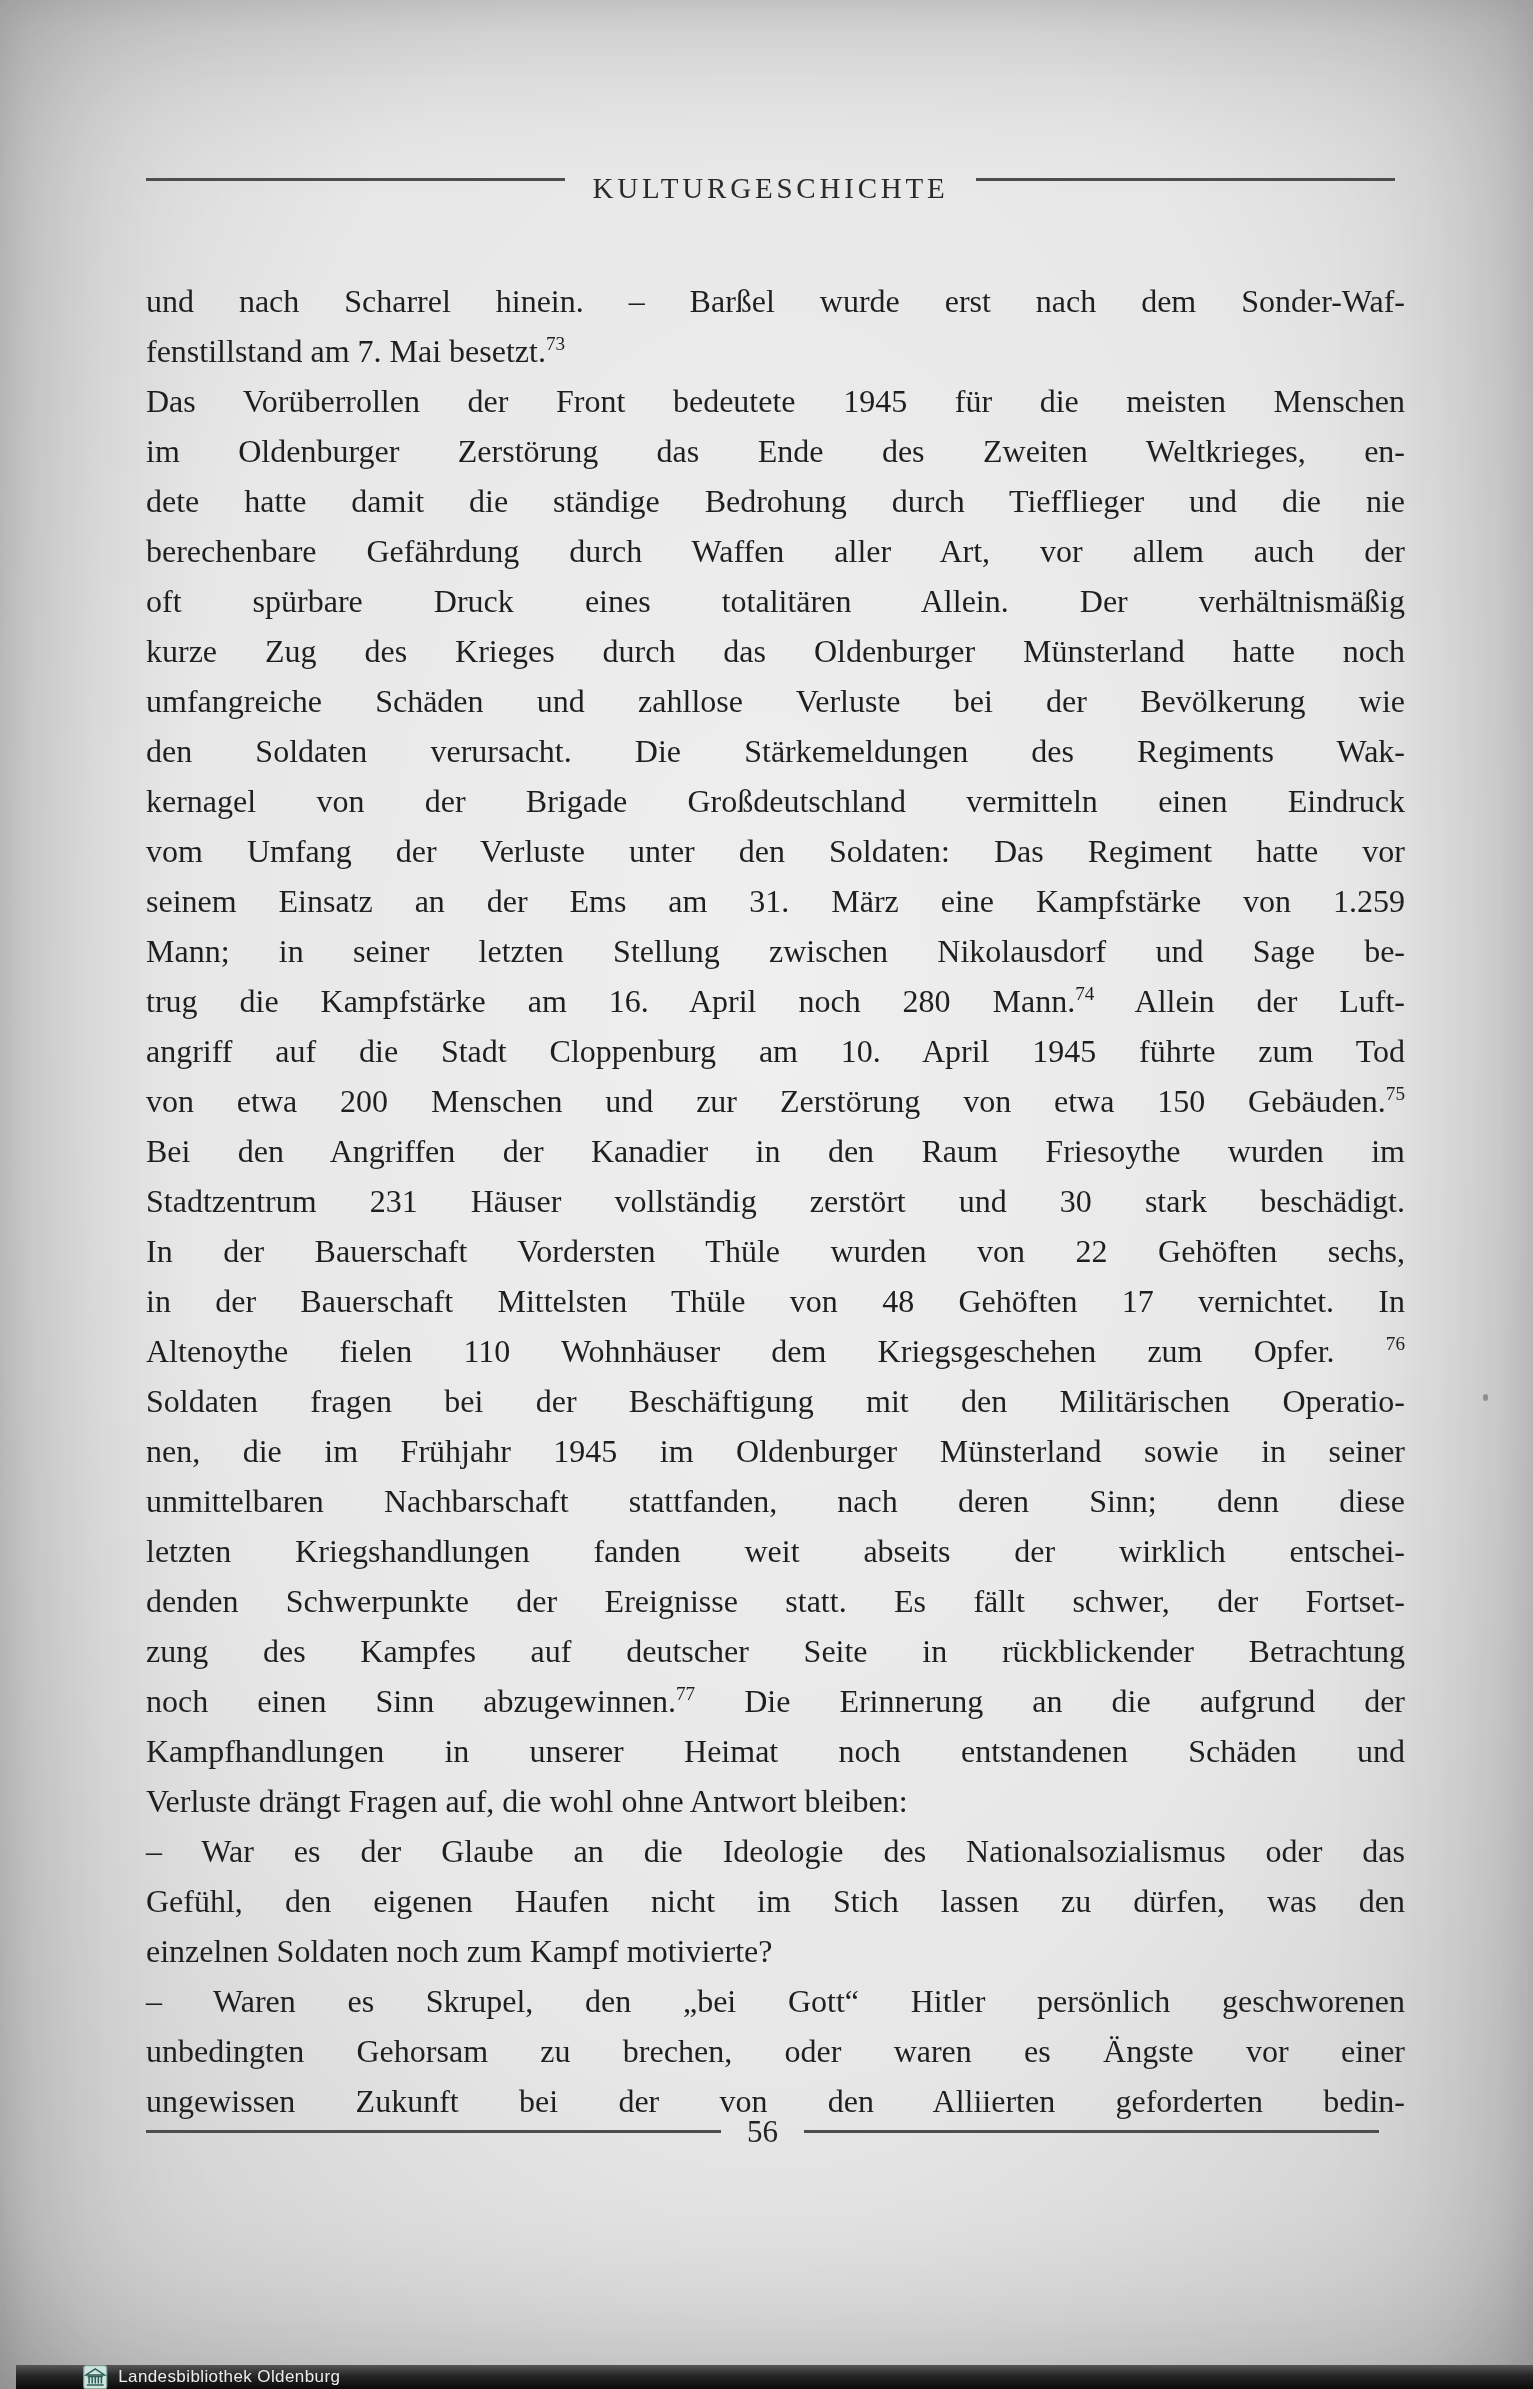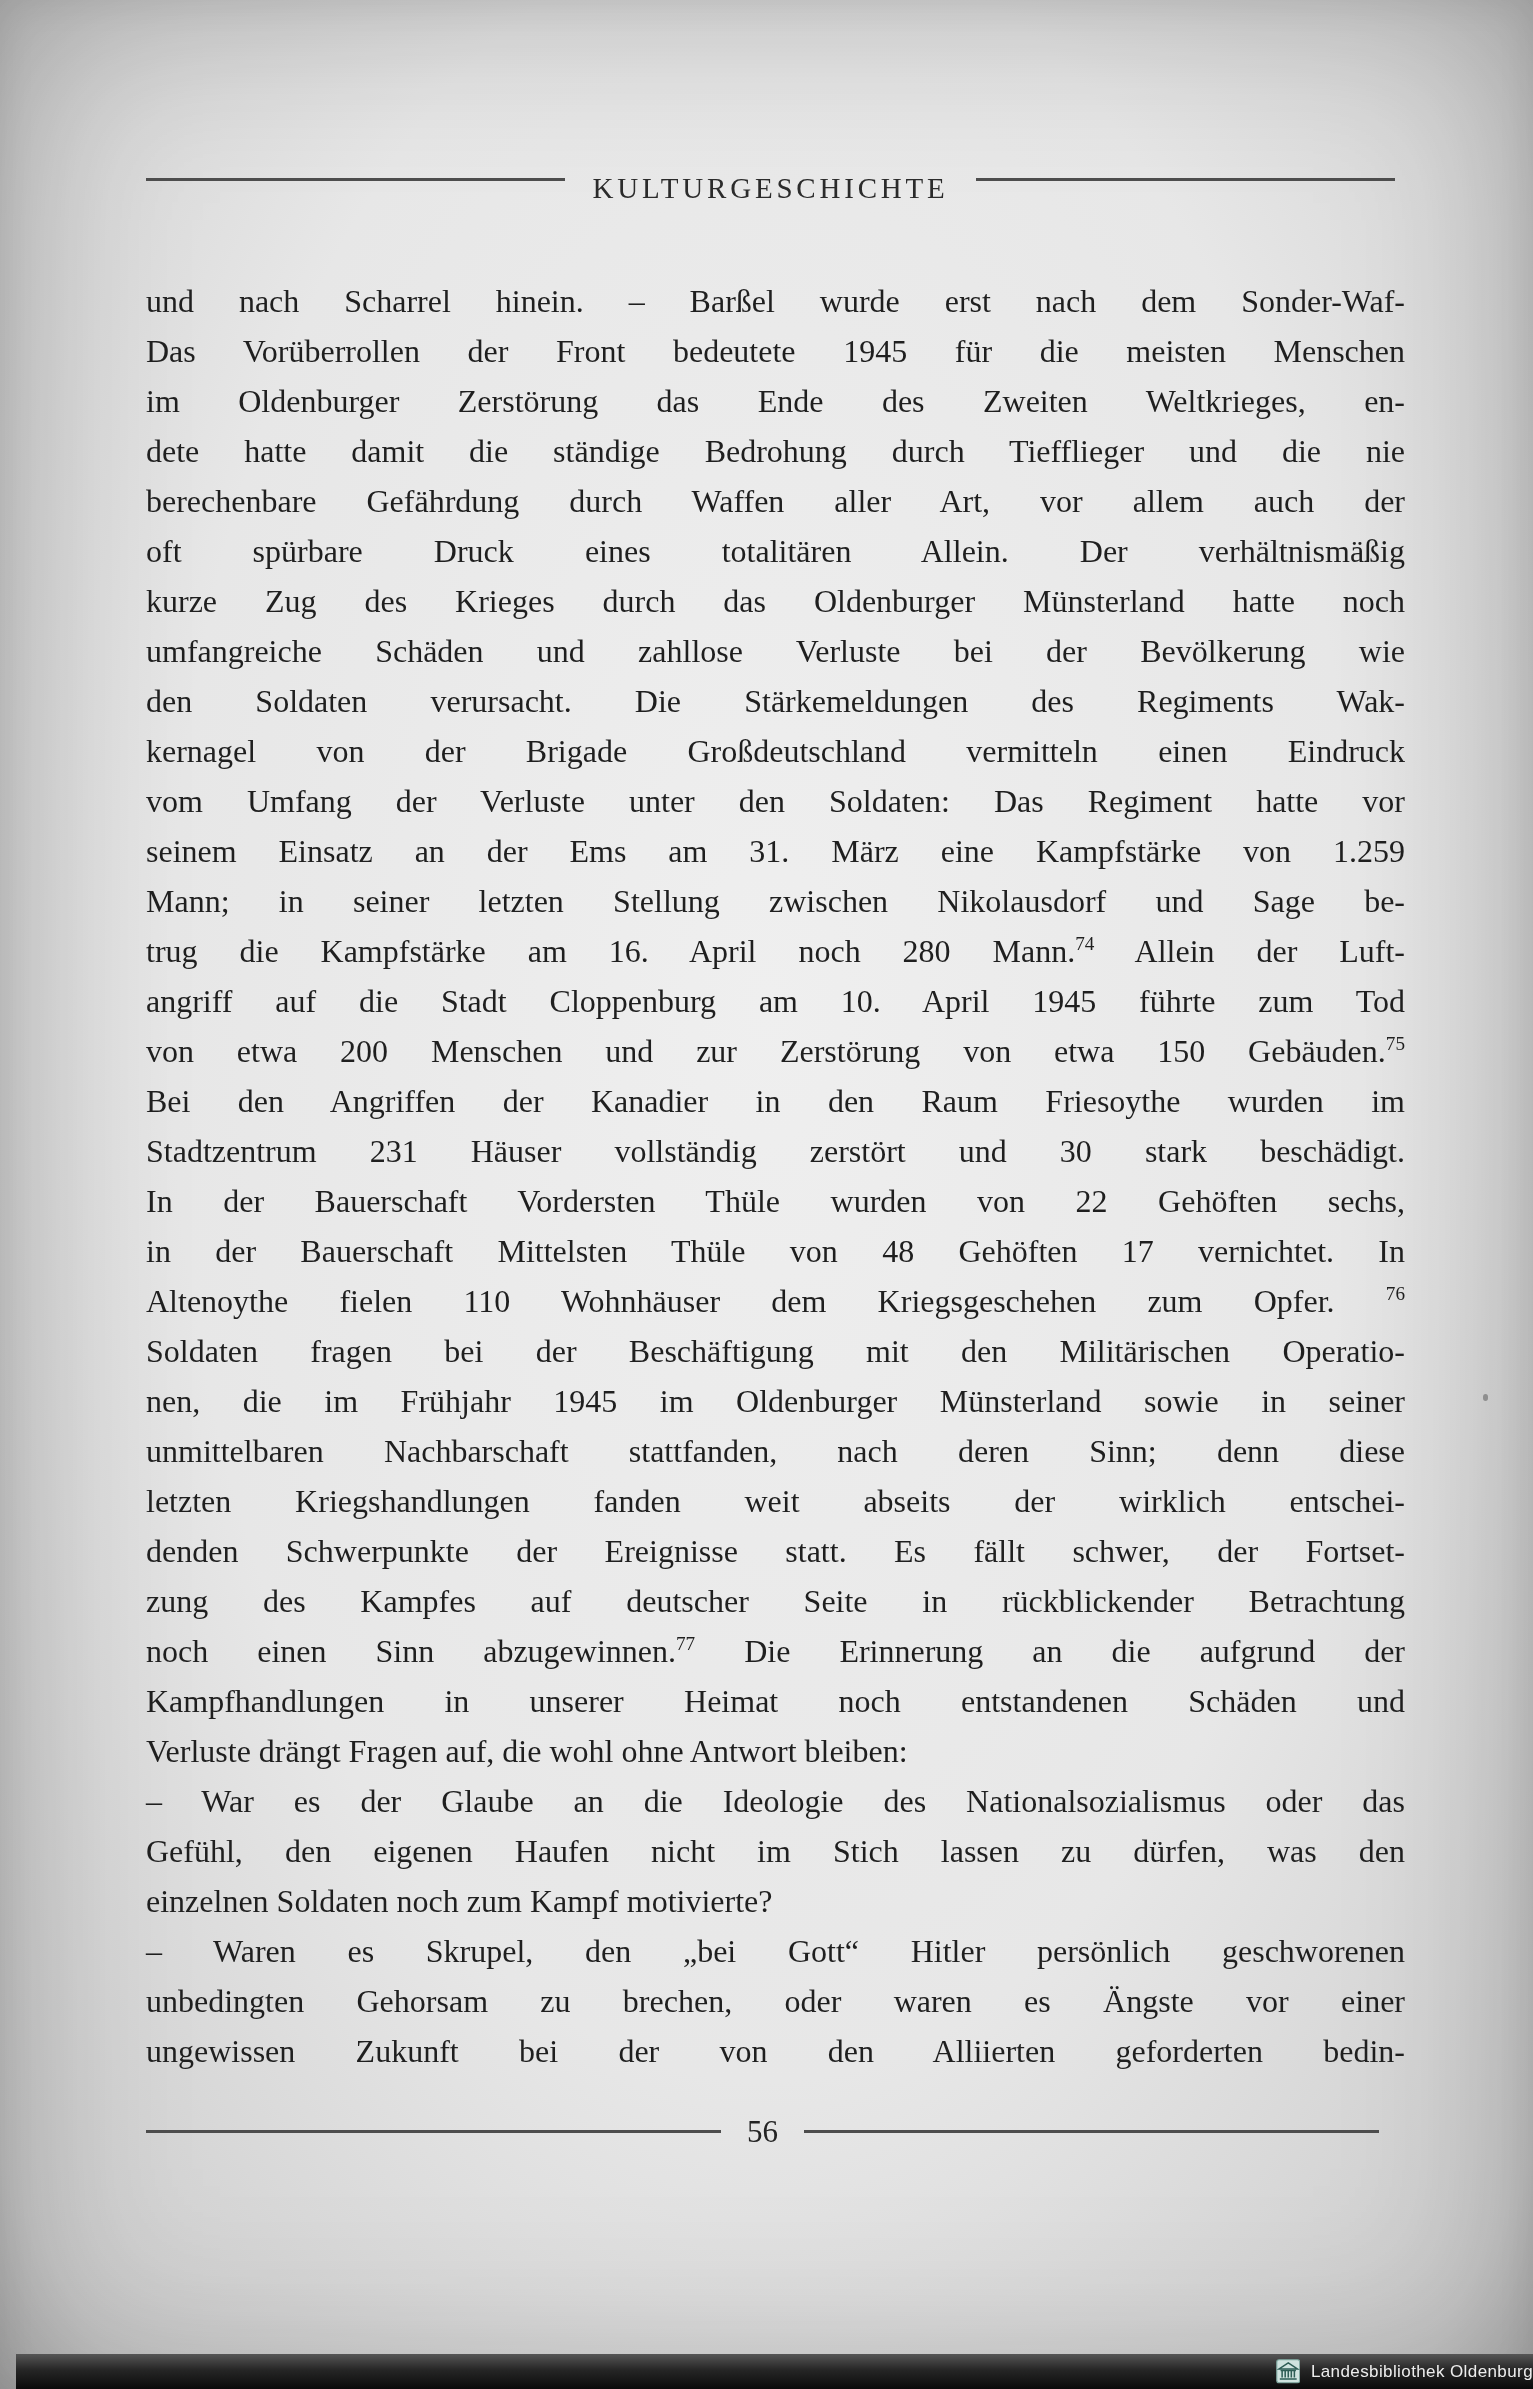--- a/index.html
+++ b/index.html
@@ -50,27 +50,26 @@
     position: absolute;
     top: 2110px; left: 146px; right: 154px;
     display: flex; align-items: center; gap: 26px;
     height: 43px;
   }
   .page-number { font-size: 31px; color: #242424; white-space: nowrap; }
   
   .library-bar {
     position: absolute;
     left: 16px; right: 0; bottom: 0;
-    height: 35px;
+    height: 24px;
     background: linear-gradient(180deg, #565656 0%, #262626 45%, #0a0a0a 100%);
     display: flex; align-items: center;
     padding-left: 67px;
     gap: 10.7px;
     box-sizing: border-box;
-    justify-content: flex-end;
   }
   .library-logo { width: 24.5px; height: 24.5px; flex: 0 0 auto; }
   .library-label {
     font-family: "Liberation Sans", sans-serif;
     font-size: 17px;
     color: #ededed;
     letter-spacing: 0.4px;
   }
   .speck {
     position: absolute;
@@ -87,20 +86,21 @@
   <div class="vignette"></div>
 
   <div class="header">
     <div class="rule"></div>
     <div class="header-title">KULTURGESCHICHTE</div>
     <div class="rule"></div>
   </div>
 
   <div class="body-text">
       <div class="line j">und nach Scharrel hinein. – Barßel wurde erst nach dem Sonder-Waf-</div>
+      <div class="line">fenstillstand am 7. Mai besetzt.<sup>73</sup></div>
       <div class="line j">Das Vorüberrollen der Front bedeutete 1945 für die meisten Menschen</div>
       <div class="line j">im Oldenburger Zerstörung das Ende des Zweiten Weltkrieges, en-</div>
       <div class="line j">dete hatte damit die ständige Bedrohung durch Tiefflieger und die nie</div>
       <div class="line j">berechenbare Gefährdung durch Waffen aller Art, vor allem auch der</div>
       <div class="line j">oft spürbare Druck eines totalitären Allein. Der verhältnismäßig</div>
       <div class="line j">kurze Zug des Krieges durch das Oldenburger Münsterland hatte noch</div>
       <div class="line j">umfangreiche Schäden und zahllose Verluste bei der Bevölkerung wie</div>
       <div class="line j">den Soldaten verursacht. Die Stärkemeldungen des Regiments Wak-</div>
       <div class="line j">kernagel von der Brigade Großdeutschland vermitteln einen Eindruck</div>
       <div class="line j">vom Umfang der Verluste unter den Soldaten: Das Regiment hatte vor</div>

